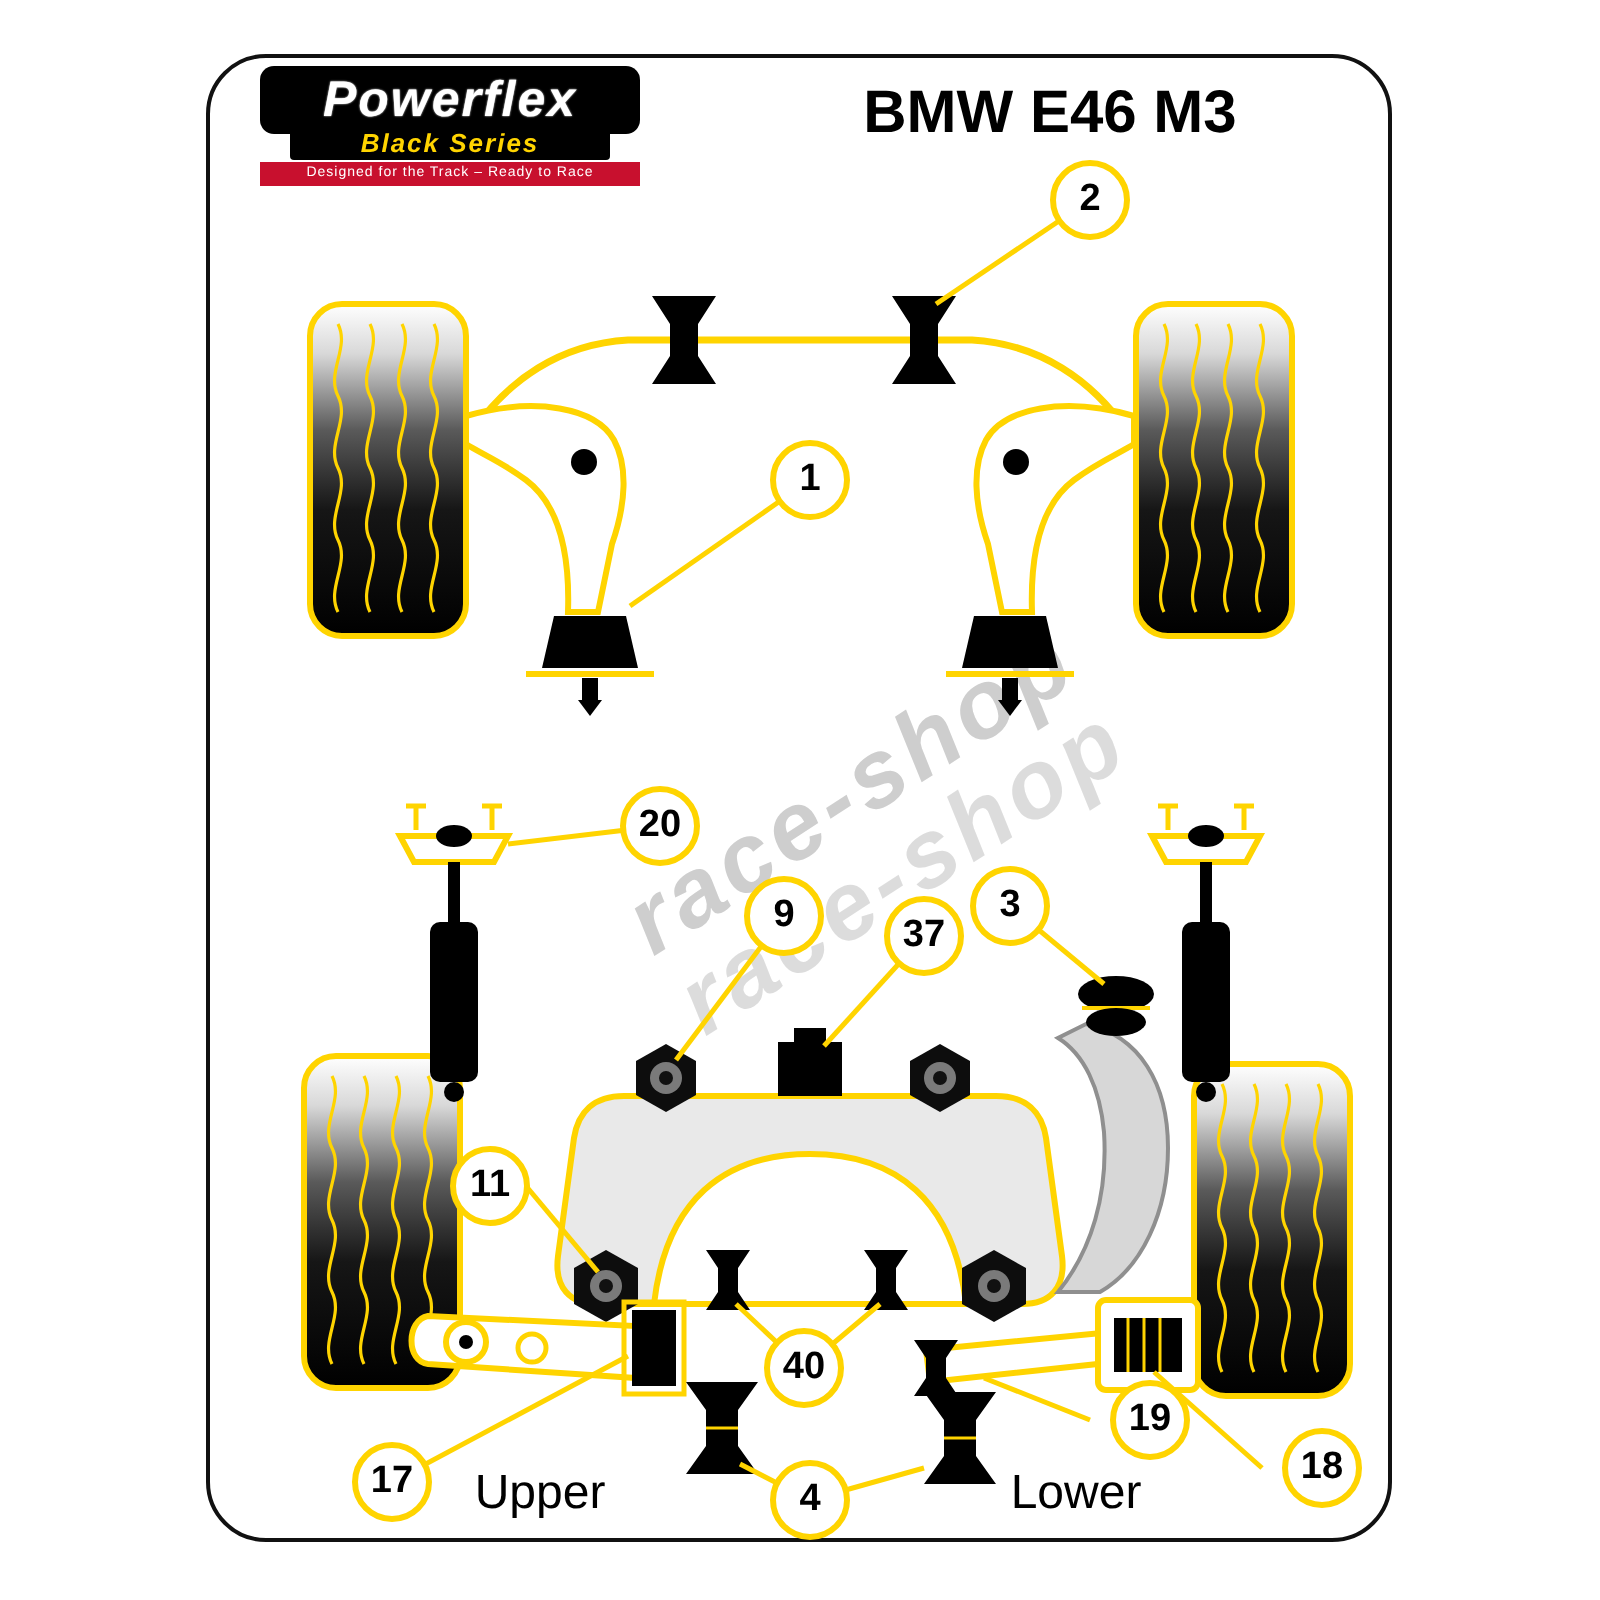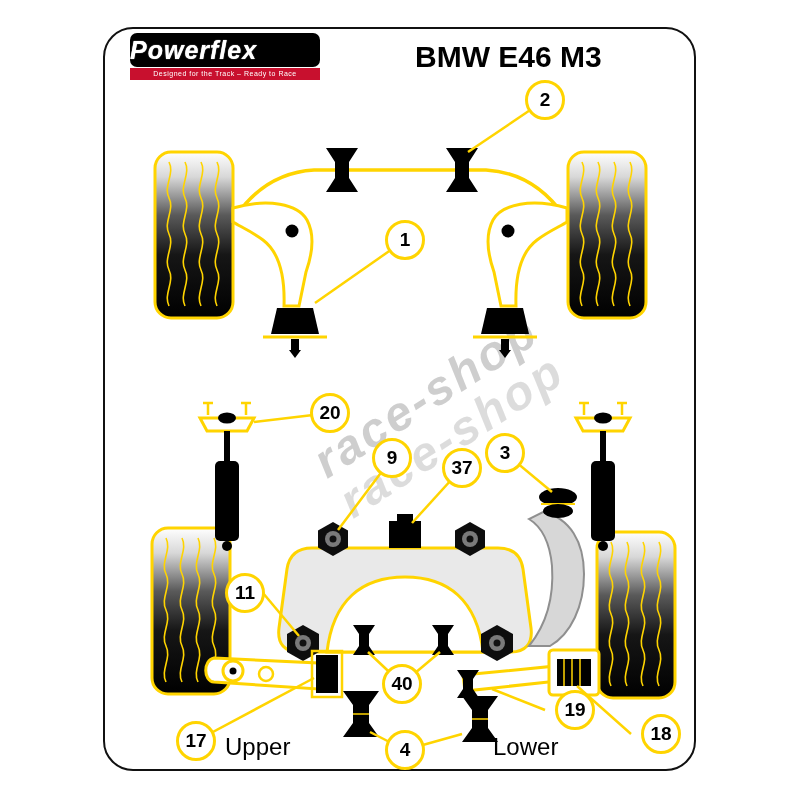--- a/index.html
+++ b/index.html
@@ -2,40 +2,40 @@
 <html><head>
 <meta charset="utf-8">
 <style>
   html,body{margin:0;padding:0;background:#fff;}
   .page{position:relative;width:800px;height:800px;background:#fff;overflow:hidden;
         font-family:"Liberation Sans",sans-serif;}
   .frame{position:absolute;left:103px;top:27px;width:593px;height:744px;
          border:2.5px solid #111;border-radius:30px;background:#fff;box-sizing:border-box;}
   
   .logo{position:absolute;left:130px;top:33px;width:190px;}
-  .logo-brand{background:#000;border-radius:7px;height:34px;line-height:34px;text-align:left;
+  .logo-brand{background:#000;border-radius:7px;height:34px;line-height:34px;text-align:center;
               color:#fff;font-size:25px;font-weight:bold;font-style:italic;letter-spacing:1px;
               text-shadow:0 0 1px #fff;}
   .logo-series{position:relative;margin:-3px auto 0 auto;width:160px;background:#000;height:16px;
                line-height:16px;text-align:center;color:#FFD400;font-size:13px;font-weight:bold;
                font-style:italic;letter-spacing:1px;border-radius:2px;}
   .logo-tagline{margin-top:1px;background:#C8102E;height:12px;line-height:12px;text-align:center;
                 color:#fff;font-size:7px;letter-spacing:.5px;}
-  .title{position:absolute;left:415px;top:40px;width:220px;text-align:left;
+  .title{position:absolute;left:415px;top:40px;width:220px;text-align:center;
          font-size:30px;font-weight:bold;color:#000;}
   
   .wm{position:absolute;color:#9e9e9e;opacity:.5;font-size:48px;font-weight:bold;font-style:italic;
       letter-spacing:3px;transform:rotate(-33deg);transform-origin:left center;white-space:nowrap;}
   .wm1{left:318px;top:438px;}
   .wm2{left:344px;top:478px;opacity:.35;}
   
   .callout{position:absolute;box-sizing:border-box;width:40px;height:40px;border-radius:50%;
            border:3px solid #FFD400;background:#fff;display:flex;align-items:center;
            justify-content:center;font-size:19px;font-weight:bold;color:#000;}
-  .part-label{position:absolute;width:90px;text-align:left;font-size:24px;color:#000;}
+  .part-label{position:absolute;width:90px;text-align:center;font-size:24px;color:#000;}
   svg{position:absolute;left:0;top:0;}
 </style>
 </head>
 <body>
 
 <div class="page">
 
   <div class="frame"></div>
 
   <div class="wm wm1">race-shop</div>
@@ -192,20 +192,21 @@
       <line x1="196" y1="741" x2="314" y2="678"></line>
       <line x1="405" y1="750" x2="370" y2="732"></line>
       <line x1="405" y1="750" x2="462" y2="734"></line>
       <line x1="545" y1="710" x2="492" y2="689"></line>
       <line x1="631" y1="734" x2="577" y2="686"></line>
     </g>
   </svg>
 
   <div class="logo">
     <div class="logo-brand">Powerflex</div>
+    <div class="logo-series">Black Series</div>
     <div class="logo-tagline">Designed for the Track – Ready to Race</div>
   </div>
   <div class="title">BMW E46 M3</div>
 
   <div class="callout" style="left:525px;top:80px">2</div>
   <div class="callout" style="left:385px;top:220px">1</div>
   <div class="callout" style="left:310px;top:393px">20</div>
   <div class="callout" style="left:372px;top:438px">9</div>
   <div class="callout" style="left:442px;top:448px">37</div>
   <div class="callout" style="left:485px;top:433px">3</div>

